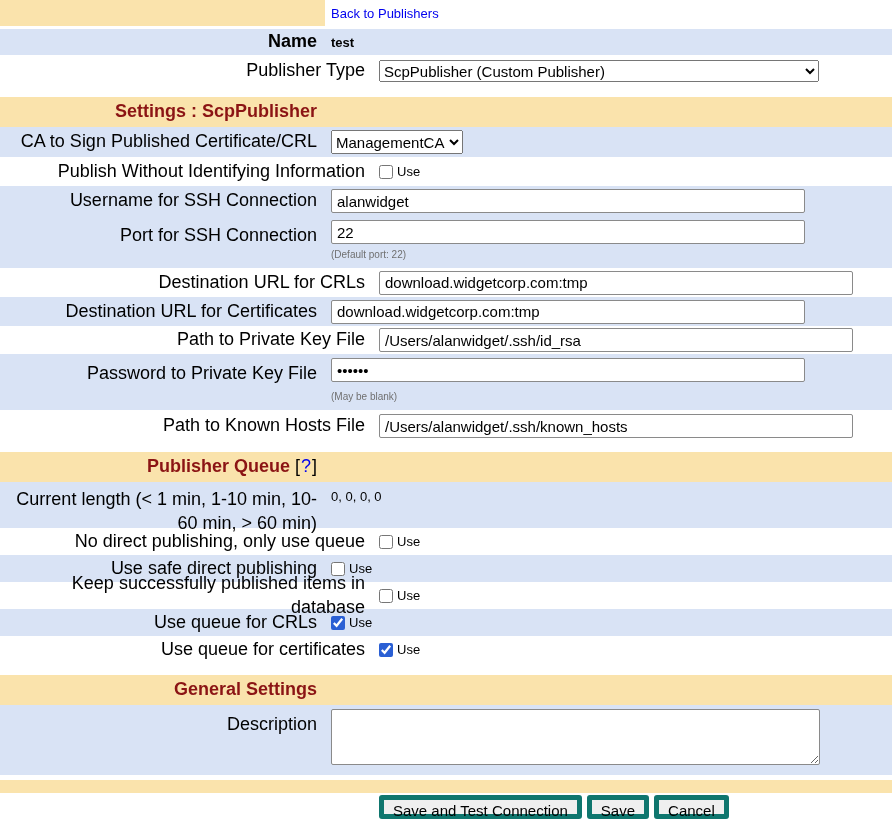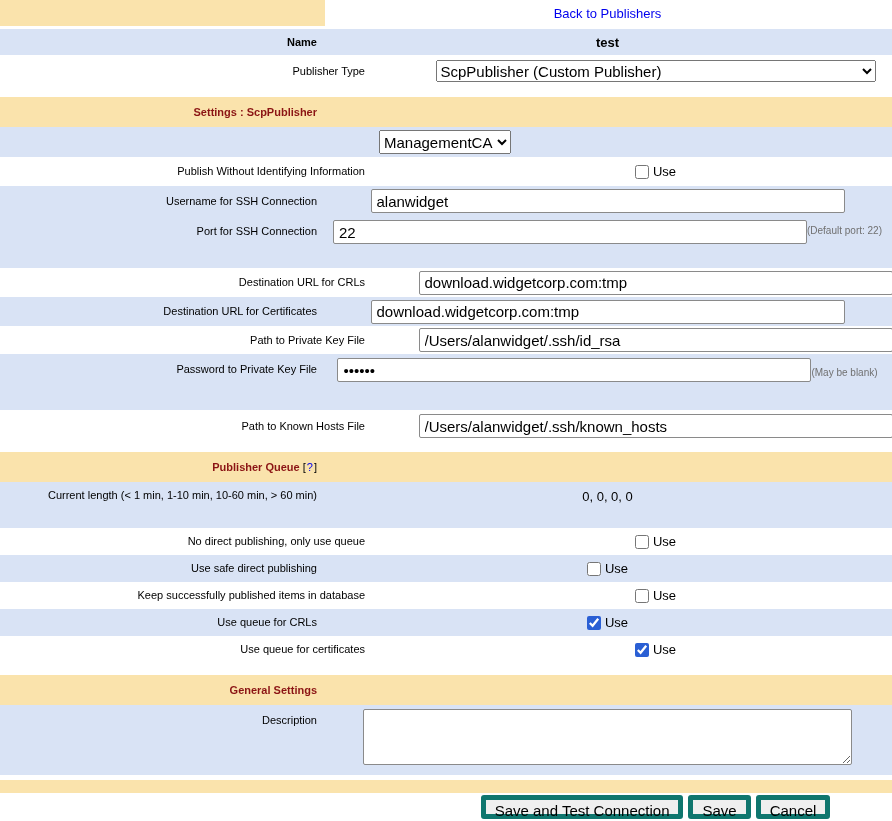--- a/index.html
+++ b/index.html
@@ -4,35 +4,35 @@
 <style>
   * { box-sizing: border-box; }
   html, body { margin:0; padding:0; }
   body {
     width:892px; height:821px; overflow:hidden;
     background:#fff; color:#000;
     font-family:"Liberation Sans", sans-serif; font-size:13px;
   }
   .page { width:892px; }
   .r { display:flex; width:892px; }
-  .cell { box-sizing:border-box;justify-content:center; }
+  .cell { box-sizing:border-box; }
   .lc {
     flex:0 0 325px; width:325px;
     display:flex; justify-content:flex-end;
     text-align:right; padding:0 8px 0 4px;
-    font-size:11px; line-height:1.32;
+    font-size:18px; line-height:1.32;
   }
   .vc {
     flex:1 1 auto; min-width:0;
     display:flex; padding:0 8px 0 6px;
     font-size:13px;
   }
   .center .lc, .center .vc { align-items:center; }
   .top .lc { align-items:flex-start; padding-top:8px; }
-  .top .vc { flex-direction:row; align-items:flex-start; padding-top:4px; }
+  .top .vc { flex-direction:column; align-items:flex-start; padding-top:4px; }
   .len .lc { padding-top:6px; }
   .len .vc { padding-top:7px; }
 
   .blue    { background:var(--rowBlue,  #D9E3F5); }
   .white   { background:var(--rowWhite, #FFFFFF);margin-left:48px; }
   .section { background:var(--sectionBg,#FAE3AC); }
   .creambg { background:var(--sectionBg,#FAE3AC); }
 
   .h13{height:13px}.h26{height:26px}.h27{height:27px}.h28{height:28px}
   .h29{height:29px}.h30{height:30px}.h32{height:32px}.h46{height:46px}
@@ -103,20 +103,21 @@
   <div class="gap g10"></div>
 
   <div class="r h30 center section">
     <div class="cell lc">
       <span class="sec">Settings : ScpPublisher</span>
     </div>
     <div class="cell vc"></div>
   </div>
 
   <div class="r h30 center blue">
+    <div class="cell lc">CA to Sign Published Certificate/CRL</div>
     <div class="cell vc">
       <select class="sel w150">
         <option>ManagementCA</option>
       </select>
     </div>
   </div>
 
   <div class="r h29 center white">
     <div class="cell lc">Publish Without Identifying Information</div>
     <div class="cell vc">

